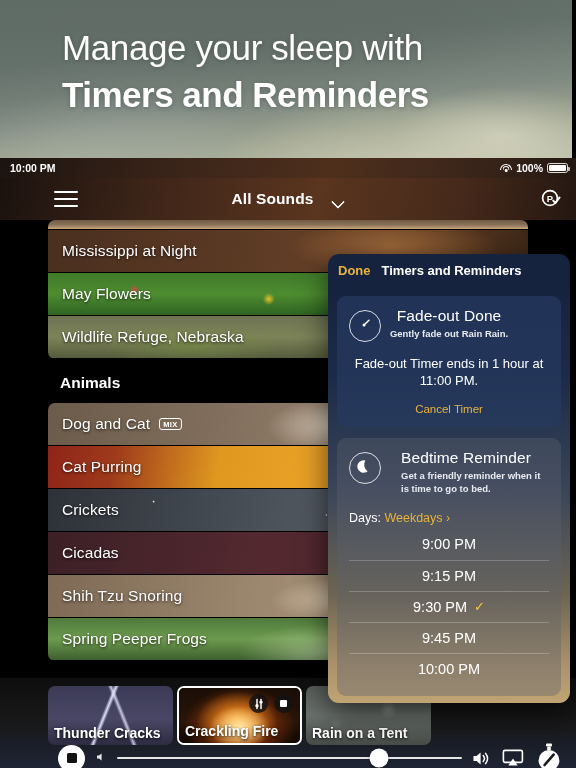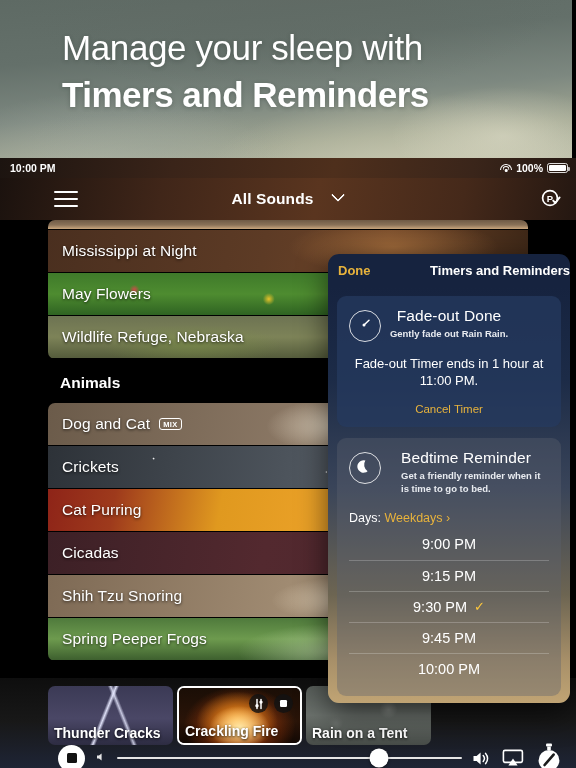--- a/index.html
+++ b/index.html
@@ -52,21 +52,21 @@
                 background:rgba(255,255,255,.7); border-radius:0 1px 1px 0; }
 
   .navbar{
     position:relative; height:42px; width:100%;
     background:linear-gradient(100deg,#1b120e 0%, #402619 28%, #5a351f 55%, #45291a 80%, #241711 100%);
     display:flex; align-items:center; z-index:29;
   }
   .hamb{ position:absolute; left:54px; width:24px; height:17px; display:flex; flex-direction:column;
          justify-content:space-between; cursor:pointer; }
   .hamb span{ display:block; height:2.4px; background:#fff; border-radius:1px; }
-  .navtitle{ margin:0 auto; display:flex; align-items:flex-start; gap:20px; color:#fff;
+  .navtitle{ margin:0 auto; display:flex; align-items:flex-end; gap:20px; color:#fff;
              font-size:15.5px; font-weight:600; letter-spacing:.1px; cursor:pointer; }
   .chev{ width:11px; height:11px; position:relative; }
   .chev::after{ content:""; position:absolute; left:0; top:0; width:8px; height:8px;
                 border-right:2.4px solid #fff; border-bottom:2.4px solid #fff;
                 transform:rotate(45deg); border-radius:1px; }
   .pro-badge{ position:absolute; right:12px; width:26px; height:26px; display:flex;
               align-items:center; justify-content:center; cursor:pointer; }
 
   
   .list-area{ position:absolute; left:0; top:62px; width:576px; height:494px; background:#000; overflow:hidden; }
@@ -119,21 +119,21 @@
   .section-head{ padding:15px 0 11px 12px; color:#fff; font-size:15.5px; font-weight:700; background:#000; }
   .group{ border-radius:7px; overflow:hidden; }
 
   
   .panel{
     position:absolute; right:6px; top:96px; width:242px; z-index:50;
     border-radius:11px; overflow:hidden;
     box-shadow:0 10px 30px rgba(0,0,0,.6);
   }
   .panel-head{
-    background:#16233f; height:33px; display:flex; align-items:center; gap:5px; padding-left:10px;justify-content:space-between;
+    background:#16233f; height:33px; display:flex; align-items:center; gap:11px; padding-left:10px;
   }
   .panel-done{ color:#e8b33c; font-size:13px; font-weight:600; cursor:pointer; }
   .panel-title{ color:#fff; font-size:13px; font-weight:700; }
   .panel-body{
     padding:9px 9px 7px;
     background:linear-gradient(#16233f 0%, #1c2b47 22%, #394459 48%, #6d6552 74%, #a89069 90%, #c0a474 100%);
   }
   .card{ border-radius:9px; padding:11px 12px 12px; position:relative; }
   .card-fade{ background:rgba(38,58,96,.72); margin-bottom:11px; }
   .card-bed{ background:rgba(92,98,110,.38); }
@@ -272,27 +272,27 @@
         </div>
 
         <div class="section-head">Animals</div>
 
         <div class="group">
           <div class="row r4">
             <div class="bg"></div>
             <span class="label">Dog and Cat</span>
             <span class="mixbadge">MIX</span>
           </div>
+          <div class="row r5">
+            <div class="bg"></div>
+            <span class="label">Cat Purring</span>
+          </div>
           <div class="row r6">
             <div class="bg"></div>
             <span class="label">Crickets</span>
-          </div>
-          <div class="row r5">
-            <div class="bg"></div>
-            <span class="label">Cat Purring</span>
           </div>
           <div class="row r7">
             <div class="bg"></div>
             <span class="label">Cicadas</span>
           </div>
           <div class="row r8">
             <div class="bg"></div>
             <span class="label">Shih Tzu Snoring</span>
           </div>
           <div class="row r9">

